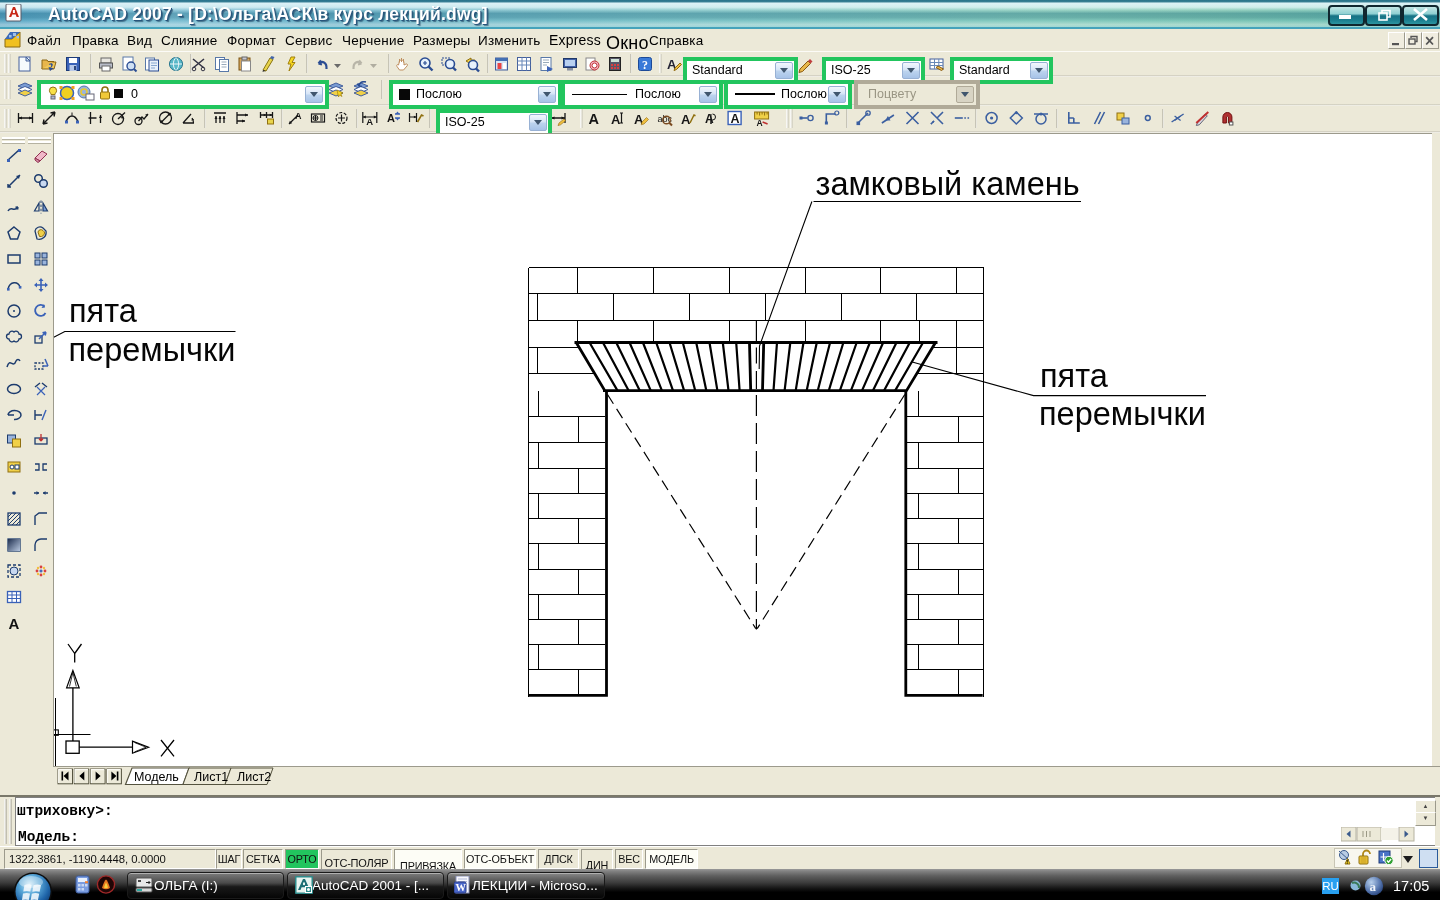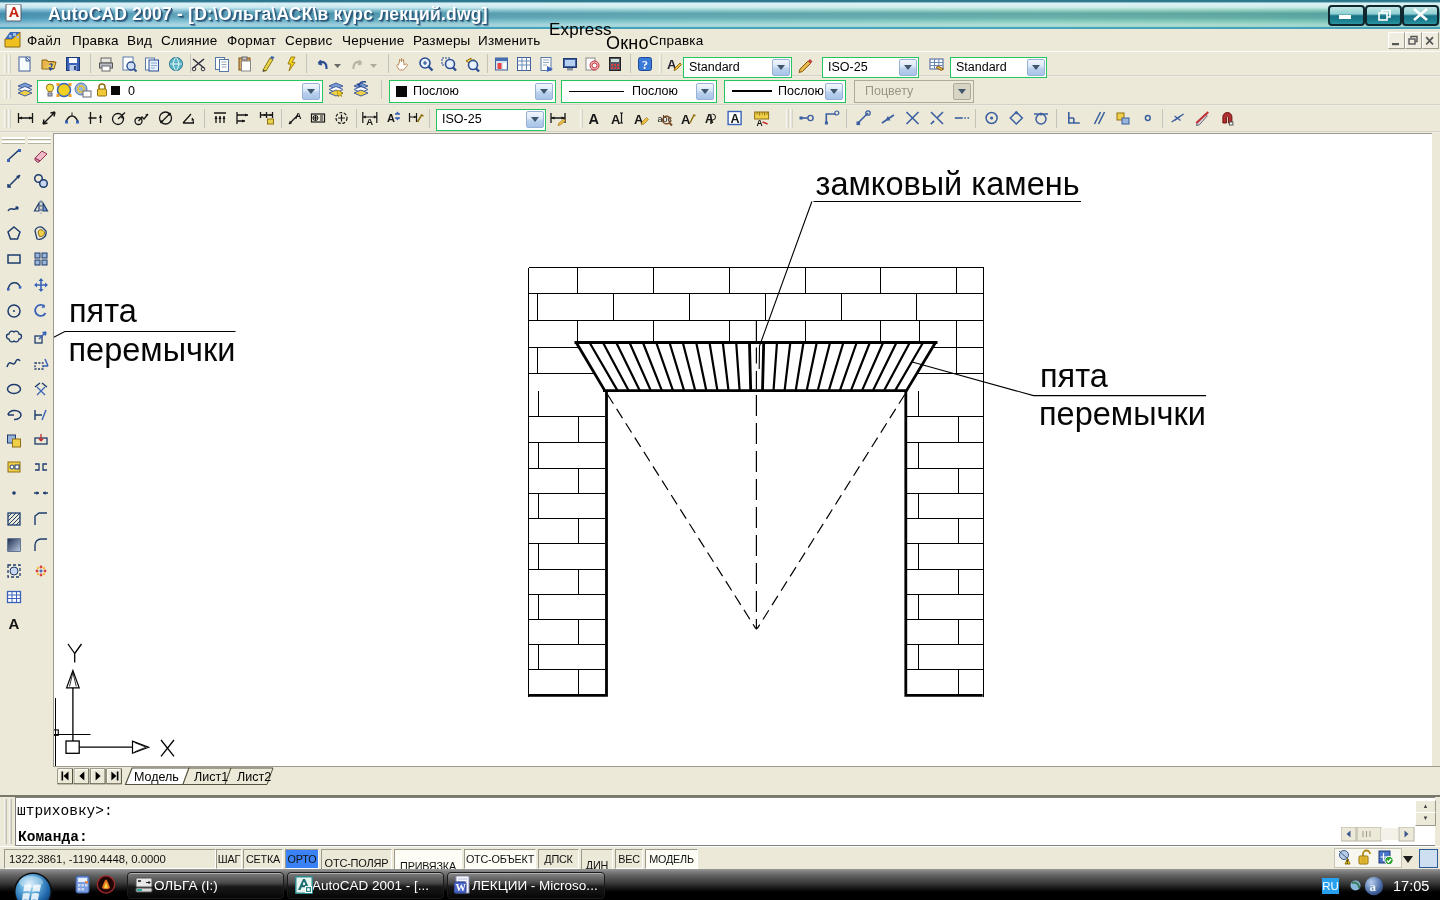--- a/index.html
+++ b/index.html
@@ -1,17 +1,17 @@
 <!DOCTYPE html>
 <html><head><meta charset="utf-8"><style>
 html,body{margin:0;padding:0;width:1440px;height:900px;overflow:hidden;
  font-family:"Liberation Sans",sans-serif;background:#ece9d8;position:relative}
 .abs{position:absolute}
 .txt{position:absolute;white-space:pre;color:#000}
-.combo{position:absolute;background:#fff;border:1px solid #22c55e;height:19px}
+.combo{position:absolute;background:#fff;border:4px solid #22c55e;height:19px}
 .combo .dd{position:absolute;right:1px;top:1px;width:16px;height:15px;
  background:linear-gradient(180deg,#f3f7fd,#d7e5f7 45%,#bcd3ee 55%,#a7c3e8);
  border:1px solid #98b1d4;border-radius:2px}
 .combo .dd:after{content:"";position:absolute;left:4px;top:5px;border:4px solid transparent;
  border-top:5px solid #40566e;border-bottom:none}
 .combo .ctext{position:absolute;left:5px;top:2px;font-size:12.5px;color:#000}
 .grip{position:absolute;width:3px;background:linear-gradient(90deg,#fff,#cfccba)}
 .vsep{position:absolute;width:2px;background:linear-gradient(90deg,#b5b2a1,#fbfaf4)}
 .sunk{position:absolute;border:1px solid;border-color:#9c9a8c #fff #fff #9c9a8c;
  font-size:12px;color:#111;text-align:center;white-space:nowrap;overflow:hidden}
@@ -52,21 +52,21 @@
   </svg>
 <div class="txt" style="left:27px;top:33px;font-size:13.5px;letter-spacing:.2px">Файл</div>
 <div class="txt" style="left:72px;top:33px;font-size:13.5px;letter-spacing:.2px">Правка</div>
 <div class="txt" style="left:127px;top:33px;font-size:13.5px;letter-spacing:.2px">Вид</div>
 <div class="txt" style="left:161px;top:33px;font-size:13.5px;letter-spacing:.2px">Слияние</div>
 <div class="txt" style="left:227px;top:33px;font-size:13.5px;letter-spacing:.2px">Формат</div>
 <div class="txt" style="left:285px;top:33px;font-size:13.5px;letter-spacing:.2px">Сервис</div>
 <div class="txt" style="left:342px;top:33px;font-size:13.5px;letter-spacing:.2px">Черчение</div>
 <div class="txt" style="left:413px;top:33px;font-size:13.5px;letter-spacing:.2px">Размеры</div>
 <div class="txt" style="left:478px;top:33px;font-size:13.5px;letter-spacing:.2px">Изменить</div>
-<div class="txt" style="left:549px;top:20px;font-size:17px;letter-spacing:.2px">Express</div>
+<div class="txt" style="left:549px;top:32px;font-size:14px;letter-spacing:.2px">Express</div>
 <div class="txt" style="left:606px;top:33px;font-size:18px;letter-spacing:.2px">Окно</div>
 <div class="txt" style="left:649px;top:33px;font-size:13.5px;letter-spacing:.2px">Справка</div>
 <div class="abs" style="left:1388px;top:32px;width:15px;height:15px;background:#f0ede0;border:1px solid;border-color:#fff #9c9a8c #9c9a8c #fff"><svg style="position:relative;left:0px;top:0px" width="13" height="13" viewBox="0 0 13 13">
       <rect x="3" y="9" width="7" height="2.2" fill="#555"></rect>
     </svg></div>
 <div class="abs" style="left:1405px;top:32px;width:15px;height:15px;background:#f0ede0;border:1px solid;border-color:#fff #9c9a8c #9c9a8c #fff"><svg style="position:relative;left:0px;top:0px" width="13" height="13" viewBox="0 0 13 13">
       <rect x="3" y="5" width="6" height="5" fill="none" stroke="#555" stroke-width="1.4"></rect>
       <path d="M5 4 V2.5 H11 V7.5 H9.2" fill="none" stroke="#555" stroke-width="1.4"></path>
     </svg></div>
 <div class="abs" style="left:1422px;top:32px;width:15px;height:15px;background:#f0ede0;border:1px solid;border-color:#fff #9c9a8c #9c9a8c #fff"><svg style="position:relative;left:0px;top:0px" width="13" height="13" viewBox="0 0 13 13">
@@ -729,38 +729,38 @@
     <text x="141" y="14.5" font-size="12.5" fill="#000" font-family="Liberation Sans,sans-serif">Лист1</text>
     <text x="184" y="14.5" font-size="12.5" fill="#000" font-family="Liberation Sans,sans-serif">Лист2</text>
   </svg>
 <div class="abs" style="left:0;top:787px;width:1440px;height:9px;background:#ece9d8"></div>
 <div class="abs" style="left:0;top:795px;width:1440px;height:1.5px;background:#7a786a"></div>
 <div class="abs" style="left:0;top:797px;width:1440px;height:49px;background:#ece9d8"></div>
 <div class="abs" style="left:4px;top:799px;width:3px;height:45px;background:linear-gradient(90deg,#fff,#b5b2a1)"></div>
 <div class="abs" style="left:9px;top:799px;width:3px;height:45px;background:linear-gradient(90deg,#fff,#b5b2a1)"></div>
 <div class="abs" style="left:15px;top:797px;width:1419px;height:26.5px;background:#fff;border:1px solid #808080;border-right:none"></div>
 <div class="abs" style="left:15px;top:825px;width:1419px;height:20px;background:#fff;border:1px solid #808080;border-top:none;border-right:none"></div>
-<div class="txt" style="left:17px;top:803px;font-family:'Liberation Mono',monospace;font-size:14.5px;font-weight:normal">штриховку&gt;:</div>
-<div class="txt" style="left:18px;top:829px;font-family:'Liberation Mono',monospace;font-size:14.5px;font-weight:bold">Команда:</div>
+<div class="txt" style="left:17px;top:803px;font-family:'Liberation Mono',monospace;font-size:14.5px;font-weight:bold">штриховку&gt;:</div>
+<div class="txt" style="left:18px;top:829px;font-family:'Liberation Mono',monospace;font-size:14.5px;font-weight:bold">Модель:</div>
 <div class="abs" style="left:1415px;top:800px;width:19px;height:11.5px;background:#ece9d8;border:1px solid;border-color:#fff #9c9a8c #9c9a8c #fff;font-size:6px;text-align:center;line-height:11px;color:#444">▲</div>
 <div class="abs" style="left:1415px;top:812px;width:19px;height:11.5px;background:#ece9d8;border:1px solid;border-color:#fff #9c9a8c #9c9a8c #fff;font-size:6px;text-align:center;line-height:11px;color:#444">▼</div>
 <svg style="position:absolute;left:1341px;top:827px" width="95" height="15" viewBox="0 0 95 15">
     <rect x="0" y="0" width="15" height="14" fill="#ece9d8" stroke="#b5b2a1"></rect>
     <path d="M9.5 3.5 L5.5 7 L9.5 10.5 Z" fill="#3a5a8c"></path>
     <rect x="16" y="0" width="24" height="14" fill="#ece9d8" stroke="#b5b2a1"></rect>
     <path d="M22 4 v6 M25.5 4 v6 M29 4 v6" stroke="#9a9884"></path>
     <rect x="40" y="1" width="17" height="12" fill="#f4f2e8"></rect>
     <rect x="58" y="0" width="15" height="14" fill="#ece9d8" stroke="#b5b2a1"></rect>
     <path d="M63.5 3.5 L67.5 7 L63.5 10.5 Z" fill="#3a5a8c"></path>
   </svg>
 <div class="abs" style="left:0;top:846px;width:1440px;height:23px;background:#ece9d8;border-top:1px solid #fff"></div>
 <div class="sunk" style="left:4px;top:849px;width:206px;height:15.5px;text-align:left;padding-left:4px;font-size:11.3px;padding-top:2.5px">1322.3861, -1190.4448, 0.0000</div>
 <div class="sunk" style="left:216px;top:849px;width:24px;height:15.5px;background:#ece9d8;padding-top:2.5px;font-size:10.8px;letter-spacing:-0.2px">ШАГ</div>
 <div class="sunk" style="left:243px;top:849px;width:38px;height:15.5px;background:#ece9d8;padding-top:2.5px;font-size:10.8px;letter-spacing:-0.2px">СЕТКА</div>
-<div class="sunk" style="left:285px;top:849px;width:32px;height:15.5px;background:#3b82f6;padding-top:2.5px;font-size:10.8px;letter-spacing:-0.2px">ОРТО</div>
+<div class="sunk" style="left:285px;top:849px;width:32px;height:15.5px;background:#22c55e;padding-top:2.5px;font-size:10.8px;letter-spacing:-0.2px">ОРТО</div>
 <div class="sunk" style="left:321px;top:849px;width:69px;height:15.5px;background:#ece9d8;padding-top:7px;font-size:11px;letter-spacing:-0.2px">ОТС-ПОЛЯР</div>
 <div class="sunk" style="left:394px;top:849px;width:66px;height:15.5px;background:#fdfdf6;padding-top:10px;font-size:10.8px;letter-spacing:-0.2px">ПРИВЯЗКА</div>
 <div class="sunk" style="left:464px;top:849px;width:70px;height:15.5px;background:#fdfdf6;padding-top:2.5px;font-size:10.8px;letter-spacing:-0.2px">ОТС-ОБЪЕКТ</div>
 <div class="sunk" style="left:538px;top:849px;width:39px;height:15.5px;background:#ece9d8;padding-top:2.5px;font-size:10.8px;letter-spacing:-0.2px">ДПСК</div>
 <div class="sunk" style="left:581px;top:849px;width:30px;height:15.5px;background:#ece9d8;padding-top:9px;font-size:10.8px;letter-spacing:-0.2px">ДИН</div>
 <div class="sunk" style="left:615px;top:849px;width:26px;height:15.5px;background:#ece9d8;padding-top:2.5px;font-size:10.8px;letter-spacing:-0.2px">ВЕС</div>
 <div class="sunk" style="left:645px;top:849px;width:51px;height:15.5px;background:#fdfdf6;padding-top:2.5px;font-size:10.8px;letter-spacing:-0.2px">МОДЕЛЬ</div>
 <div class="abs" style="left:1334px;top:848px;width:66px;height:18px;background:#f8f7ef;border:1px solid #c8c5b4"></div>
 <svg style="position:absolute;left:1336px;top:849px" width="62" height="17" viewBox="0 0 62 17">
     <circle cx="8" cy="6" r="4.5" fill="#b8cce4" stroke="#3a5a8c"></circle>

